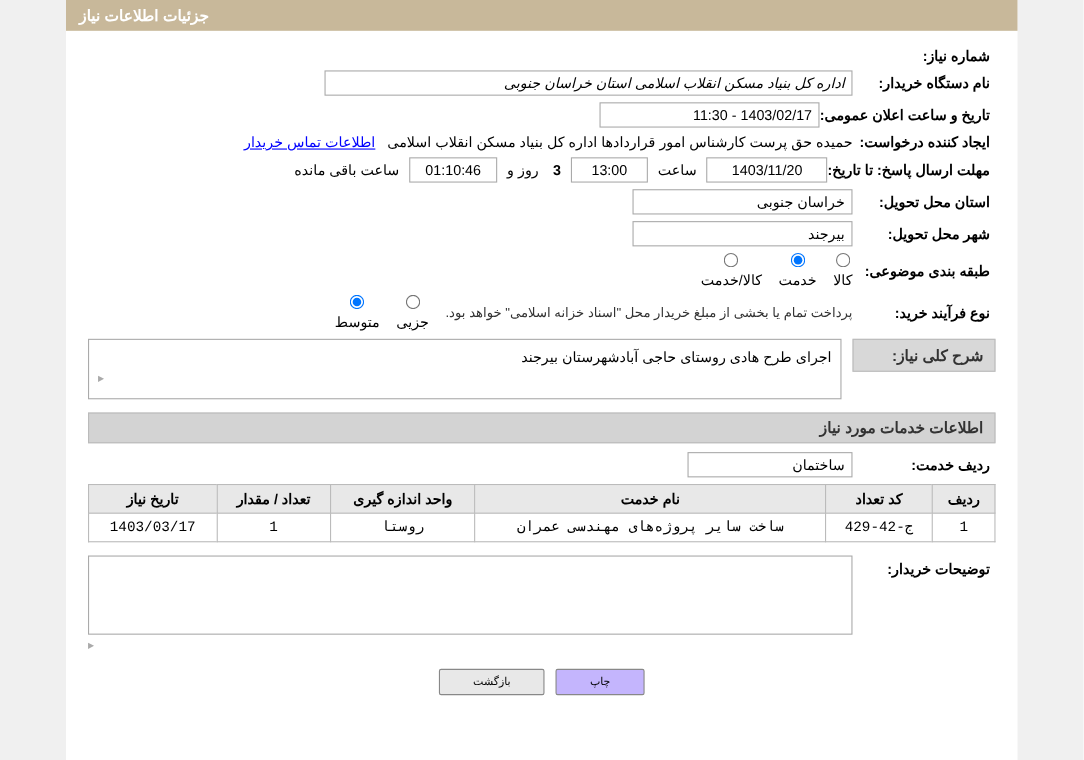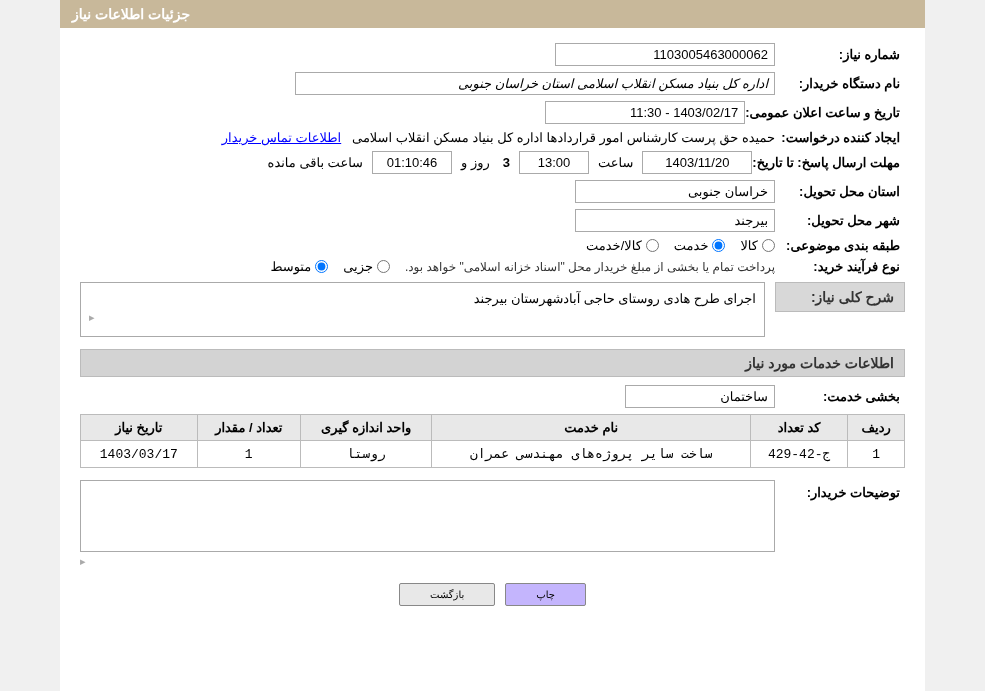--- a/index.html
+++ b/index.html
@@ -50,20 +50,21 @@
     .radio-group {
       display: flex;
       gap: 15px;
       direction: rtl;
       align-items: center;
     }
     .radio-item {
       display: flex;
       align-items: center;
       gap: 4px;
+      flex-direction: column;
     }
     .section-title {
       background: #d3d3d3;
       color: #333;
       font-weight: bold;
       padding: 5px 10px;
       margin: 10px 0 8px 0;
       font-size: 14px;
       border: 1px solid #bbb;
     }
@@ -162,23 +163,20 @@
 <div class="page-wrapper">
 
   <div class="section-header">
     <span>جزئیات اطلاعات نیاز</span>
   </div>
 
   <div class="content">
 
     <div class="row-flex">
       <div class="row-label">شماره نیاز:</div>
-      <div class="row-value">
-        <span class="input-box" style="min-width:220px;">1103005463000062</span>
-      </div>
     </div>
 
     <div class="row-flex">
       <div class="row-label">نام دستگاه خریدار:</div>
       <div class="row-value">
         <span class="input-box" style="min-width:480px;font-style:italic;">اداره کل بنیاد مسکن انقلاب اسلامی استان خراسان جنوبی</span>
       </div>
     </div>
 
     <div class="row-flex">
@@ -265,21 +263,21 @@
         <div class="iframe-like">
           <span>اجرای طرح هادی روستای حاجی آبادشهرستان بیرجند</span>
           <div style="color:#aaa;font-size:11px;text-align:left;margin-top:5px;">▸</div>
         </div>
       </div>
     </div>
 
     <div class="section-title" style="margin-top:12px;">اطلاعات خدمات مورد نیاز</div>
 
     <div class="row-flex">
-      <div class="row-label">بخشی خدمت:</div>
+      <div class="row-label">ردیف خدمت:</div>
       <div class="row-value">
         <span class="input-box" style="min-width:150px;">ساختمان</span>
       </div>
     </div>
 
     <table class="service-table">
       <thead>
         <tr>
           <th>ردیف</th>
           <th>کد تعداد</th>

